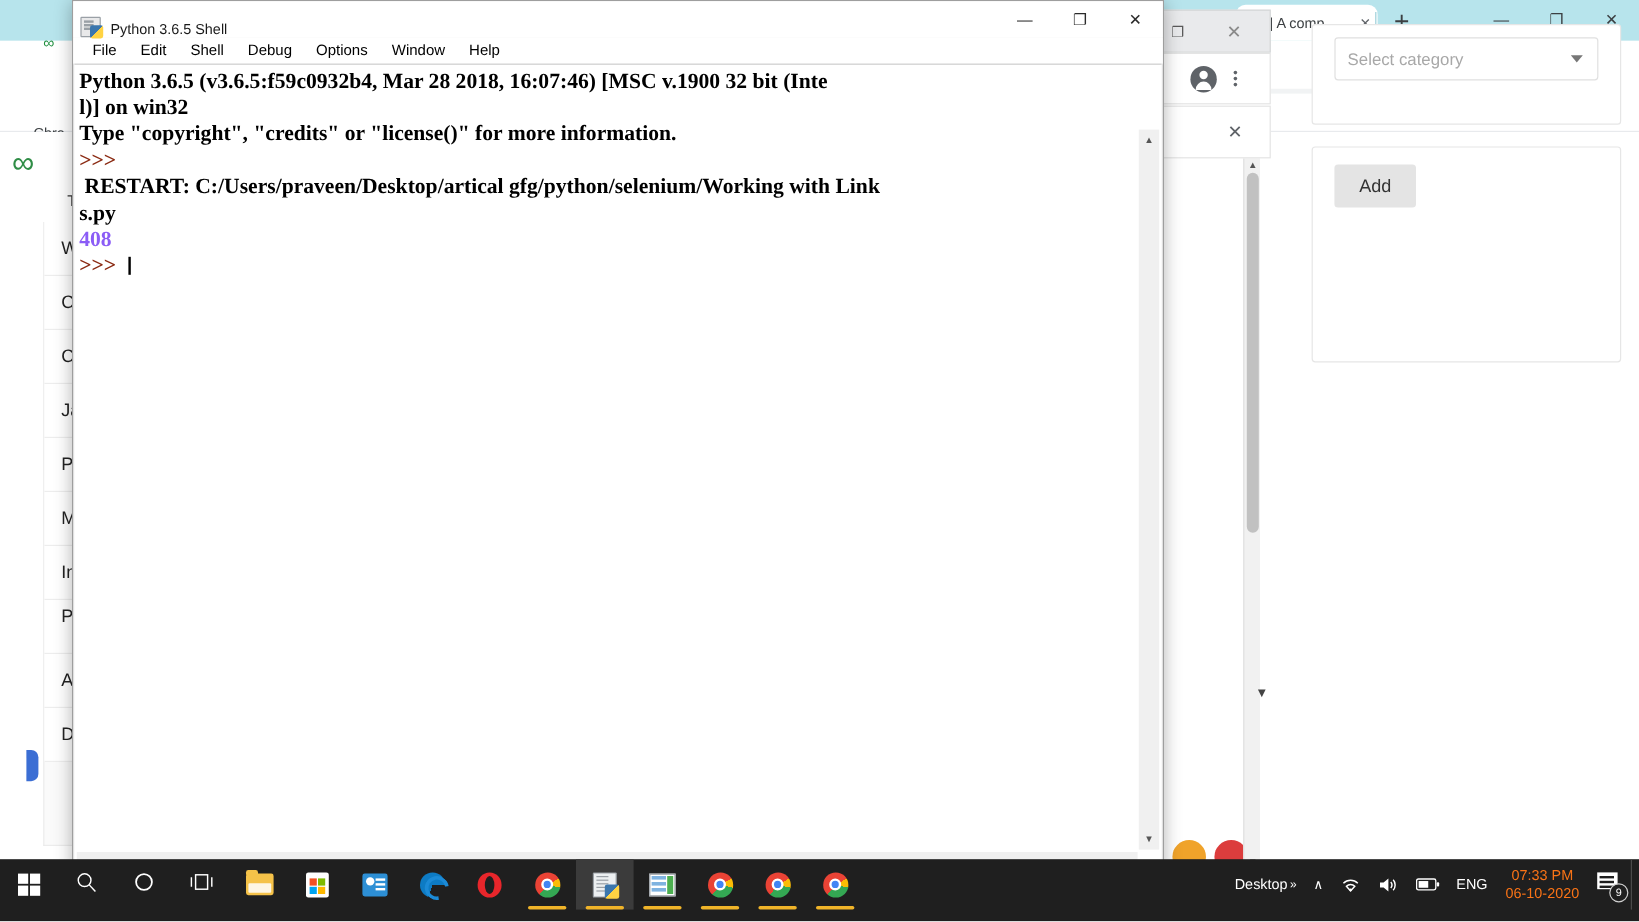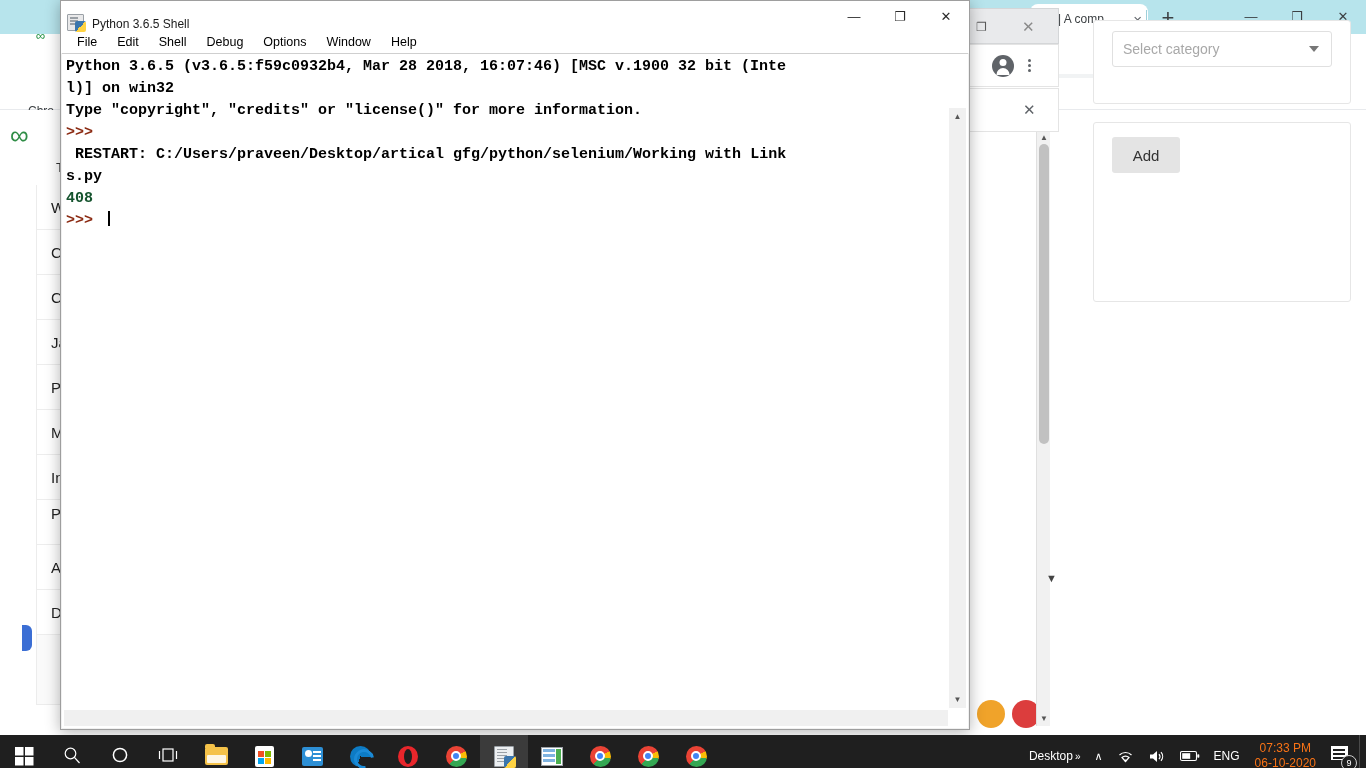--- a/index.html
+++ b/index.html
@@ -273,26 +273,26 @@
   .idle-menu-item {
     font-size: 12.5px; color: #000; padding: 2px 10px; cursor: default;
   }
   .idle-text-area {
     position: absolute; left: 1px; top: 52px; right: 1px; bottom: 1px;
     background: #ffffff; border-top: 1px solid #cfcfcf;
     overflow: hidden;
   }
   .console {
     position: absolute; left: 4px; top: 2px; right: 22px; bottom: 20px;
-    font-family: Liberation Mono, monospace;
-    font-size: 15px; line-height: 22px; font-weight: bold;
+    font-family: Liberation Serif, serif;
+    font-size: 18px; line-height: 22px; font-weight: bold;
     color: #000; white-space: pre-wrap; word-break: break-all;
   }
   .c-prompt { color: #8b2a12; }
-  .c-out    { color: #14532d; }
+  .c-out    { color: #8b5cf6; }
   .c-restart{ color: #000; }
   .cursor {
     display: inline-block; width: 2px; height: 15px; background: #000;
     vertical-align: -2px; margin-left: 6px;
   }
   .idle-vscroll {
     position: absolute; right: 2px; top: 54px; width: 17px; bottom: 20px;
     background: #f0f0f0;
   }
   .idle-vscroll .arr {
@@ -302,21 +302,21 @@
   }
   .ivs-up { top: 0; }
   .ivs-dn { bottom: 0; }
   .idle-hscroll {
     position: absolute; left: 2px; right: 20px; bottom: 2px; height: 16px;
     background: #f0f0f0;
   }
 
   
   .taskbar {
-    position: absolute; left: 0; bottom: 0; width: 1366px; height: 33px;
+    position: absolute; left: 0; bottom: 0; width: 1366px; height: 52px;
     background: #1f1f1f;
   }
   .tb-left { position:absolute; left:0; top:0; height:42px; display:flex; align-items:center; }
   .tb-btn {
     width: 48px; height: 42px; display:flex; align-items:center; justify-content:center;
     position: relative;
   }
   .tb-btn.active { background: #3b3b3b; }
   .tb-underline {
     position: absolute; bottom: 0; left: 8px; right: 8px; height: 3px;

